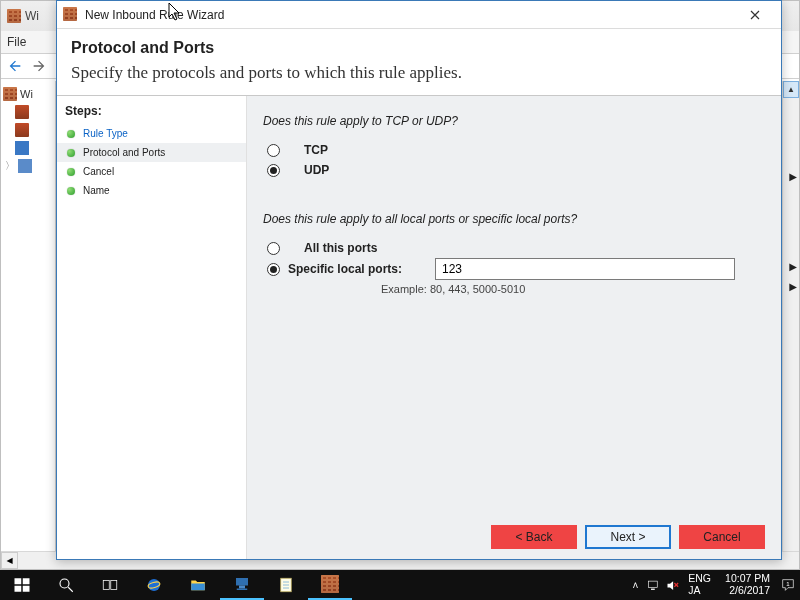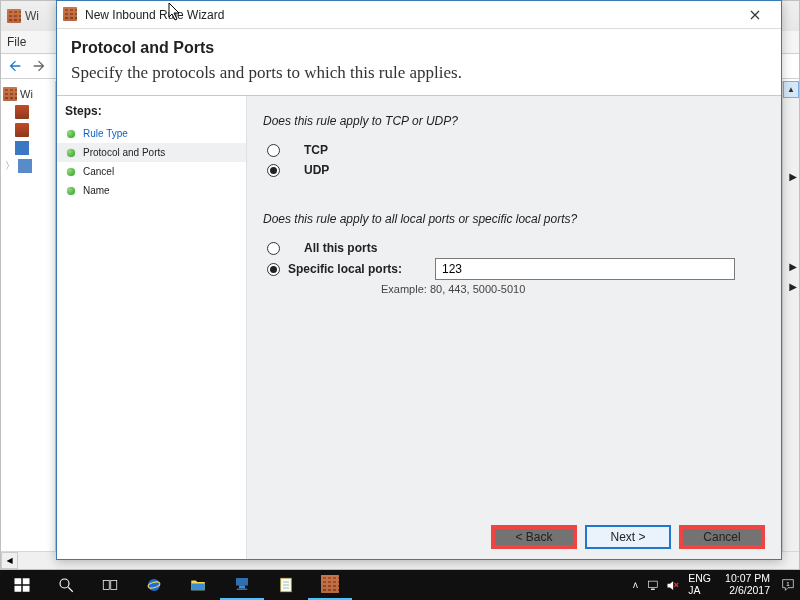--- a/index.html
+++ b/index.html
@@ -47,21 +47,21 @@
 .radio-row { display: flex; align-items: center; gap: 24px; padding: 3px 0; }
 .radio-row label { font-weight: 700; font-size: 12px; }
 .radio-circle { width: 13px; height: 13px; border: 1px solid #333; border-radius: 50%; display: inline-flex; align-items: center; justify-content: center; background: #fff; }
 .radio-circle.checked::after { content: ""; width: 7px; height: 7px; border-radius: 50%; background: #222; }
 .port-input { width: 300px; height: 22px; border: 1px solid #7a7a7a; padding: 0 6px; font-size: 12px; }
 .port-row { display: flex; align-items: center; }
 .port-row .label-col { width: 168px; display: flex; align-items: center; gap: 8px; }
 .example { font-size: 11px; color: #444; margin-left: 114px; margin-top: 3px; }
 
 .dlg-buttons { position: absolute; right: 16px; bottom: 10px; display: flex; gap: 8px; }
-.btn { width: 86px; height: 24px; border: 4px solid #ef4444; background: #737373; font-size: 12px; color: #222; display: flex; align-items: center; justify-content: center; }
+.btn { width: 86px; height: 24px; border: 2px solid #ef4444; background: #ef4444; font-size: 12px; color: #222; display: flex; align-items: center; justify-content: center; }
 .btn.primary { border: 2px solid #1f77d0; background: #eaf3fc; }
 
 
 .taskbar { position: absolute; left: 0; right: 0; bottom: 0; height: 30px; background: #101010; display: flex; align-items: center; color: #fff; font-size: 11px; }
 .tb-item { width: 44px; height: 30px; display: flex; align-items: center; justify-content: center; }
 .tb-item.active { border-bottom: 2px solid #4cc2ff; }
 .tb-right { margin-left: auto; display: flex; align-items: center; gap: 4px; padding-right: 4px; }
 .tb-time { text-align: right; line-height: 1.1; font-size: 10.5px; padding: 0 6px; }
 .tb-lang { font-size: 10.5px; line-height: 1.1; text-align: left; padding: 0 4px; }
 

